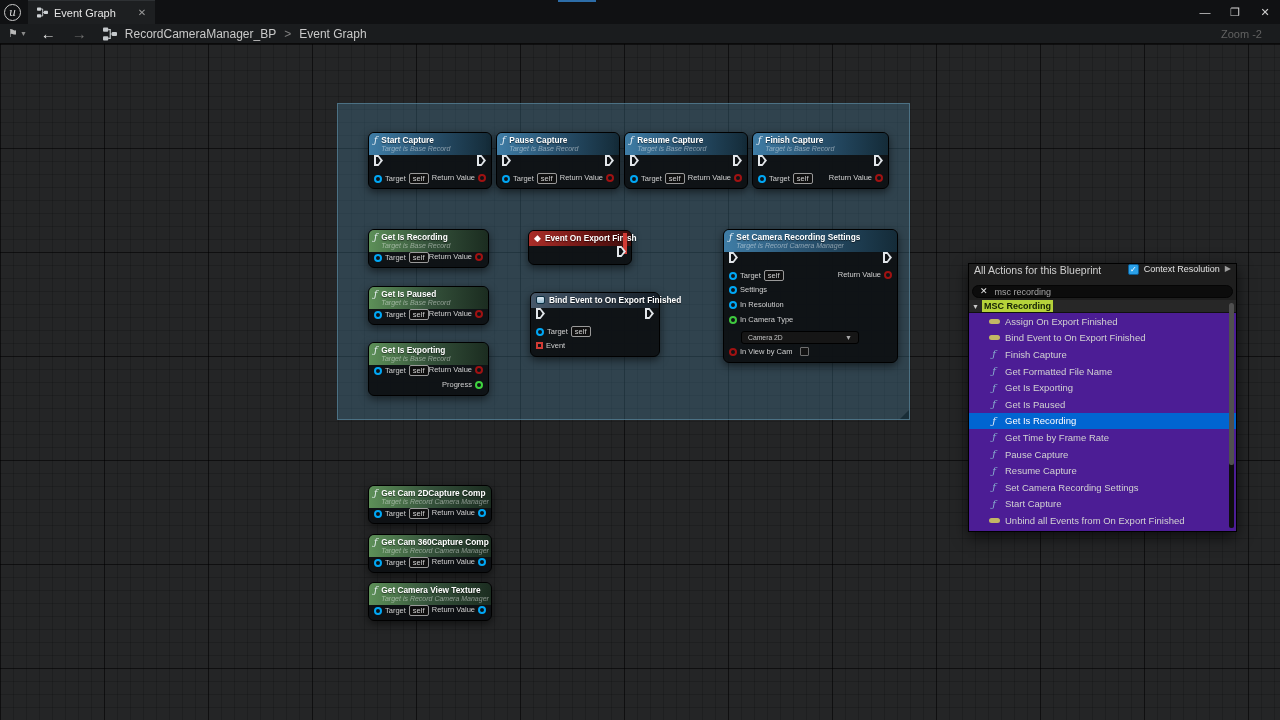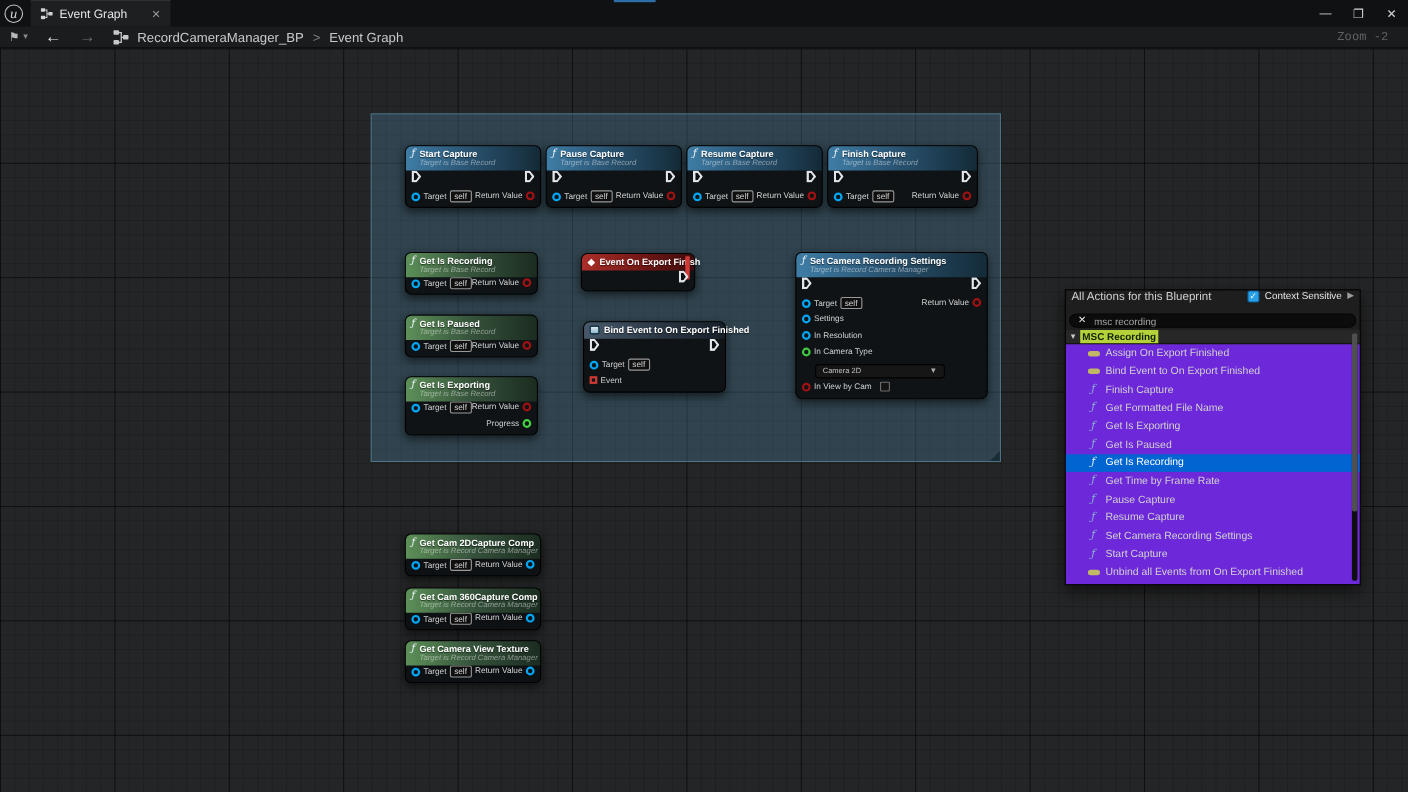--- a/index.html
+++ b/index.html
@@ -22,21 +22,21 @@
 
   
   .toolbar { position:absolute; top:24px; left:0; right:0; height:20px; background:#1a1c1e; border-bottom:1px solid #0a0a0a; display:flex; align-items:center; padding:0 8px; z-index:25; }
   .bookmark-ic { color:#b8b8b8; font-size:11px; }
   .chev-dn { color:#8a8a8a; font-size:7px; margin-left:2px; }
   .nav-back { color:#e4e4e4; font-size:15px; font-weight:bold; margin-left:14px; line-height:1; }
   .nav-fwd  { color:#707070; font-size:15px; font-weight:bold; margin-left:16px; line-height:1; }
   .graph-ic { margin-left:16px; display:flex; }
   .crumb-asset, .crumb-page { color:#c9c9c9; font-size:12px; margin-left:8px; }
   .crumb-sep { color:#808080; font-size:12px; margin-left:8px; }
-  .zoom-label { margin-left:auto; color:#616161; font-size:11px; padding-right:10px;font-family:Liberation Mono, monospace; }
+  .zoom-label { margin-left:auto; color:#616161; font-size:11px; padding-right:10px; }
 
   
   .graph { position:absolute; top:44px; left:0; right:0; bottom:0;
     background-color:#242526;
     background-image:
       linear-gradient(rgba(0,0,0,0.5) 1px, transparent 1px),
       linear-gradient(90deg, rgba(0,0,0,0.5) 1px, transparent 1px),
       linear-gradient(rgba(0,0,0,0.16) 1px, transparent 1px),
       linear-gradient(90deg, rgba(0,0,0,0.16) 1px, transparent 1px);
     background-size:104px 104px, 104px 104px, 13px 13px, 13px 13px;
@@ -95,21 +95,21 @@
   .panel-title { color:#cfcfcf; font-size:10.5px; flex:1; white-space:nowrap; }
   .cs-check { width:11px; height:11px; background:#2aa0e8; border:1px solid #0c5d95; border-radius:2px; color:#fff; font-size:8px; display:flex; align-items:center; justify-content:center; flex:none; }
   .cs-label { color:#e2e2e2; font-size:9px; white-space:nowrap; }
   .cs-arrow { color:#9c9c9c; font-size:8px; }
   .searchbar { margin:1px 3px 2px; height:13px; background:#0c0c0c; border:1px solid #050505; border-radius:7px; display:flex; align-items:center; padding:0 7px; gap:7px; }
   .search-x { color:#e6e6e6; font-size:9px; line-height:1; }
   .search-input { background:transparent; border:none; outline:none; color:#a6a6a6; font-size:9px; width:100%; font-family:inherit; padding:0; }
   .cat-row { display:flex; align-items:center; height:13px; background:#272727; border-bottom:1px solid #101010; padding:0 3px; gap:3px; }
   .cat-tri { color:#c9c9c9; font-size:7px; }
   .cat-label { background:#b5d23a; color:#132005; font-size:9px; font-weight:bold; padding:0 2px; line-height:12px; }
-  .items { position:relative; background:#6d28d9; padding-bottom:2px; }
+  .items { position:relative; background:#4c1d95; padding-bottom:2px; }
   .item { display:flex; align-items:center; height:16.6px; padding-left:20px; gap:6px; }
   .item.selected { background:#0165d1; }
   .item-icon-f { color:#87aecd; font-size:10px; font-style:italic; font-family:"DejaVu Serif", serif; width:10px; text-align:center; flex:none; line-height:1; }
   .item-icon-delegate { width:11px; height:5px; background:#c2b765; border-radius:2.5px; flex:none; margin-right:-1px; }
   .item-label { color:#d2d2d2; font-size:9.5px; white-space:nowrap; }
   .item.selected .item-label { color:#fff; }
   .item.selected .item-icon-f { color:#dbe9f5; }
   .panel-scroll { position:absolute; right:2px; top:39px; width:5px; height:225px; background:#0e0e0e; border-radius:2px; }
   .panel-thumb { position:absolute; top:0; left:0; right:0; height:162px; background:#4f4f4f; border-radius:2px; }
 </style>
@@ -479,21 +479,21 @@
           <span class="pin-c" style="border-color: rgb(0, 167, 245);"></span>
         </span>
       </div>
     </div>
   </div>
 
 <div class="panel">
   <div class="panel-header">
     <span class="panel-title">All Actions for this Blueprint</span>
     <span class="cs-check">✓</span>
-    <span class="cs-label">Context Sensitive</span>
+    <span class="cs-label">Context Resolution</span>
     <span class="cs-arrow">▶</span>
   </div>
   <div class="searchbar">
     <span class="search-x">✕</span>
     <input class="search-input" type="text" value="msc recording" style="">
   </div>
   <div class="cat-row">
     <span class="cat-tri">▼</span>
     <span class="cat-label">MSC Recording</span>
   </div>

